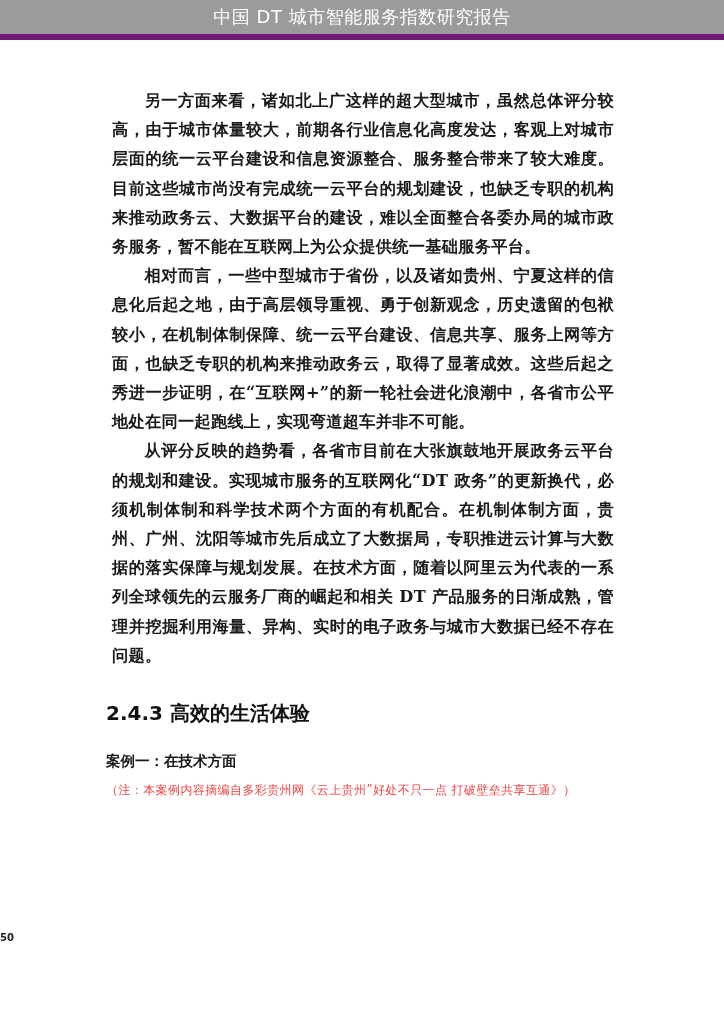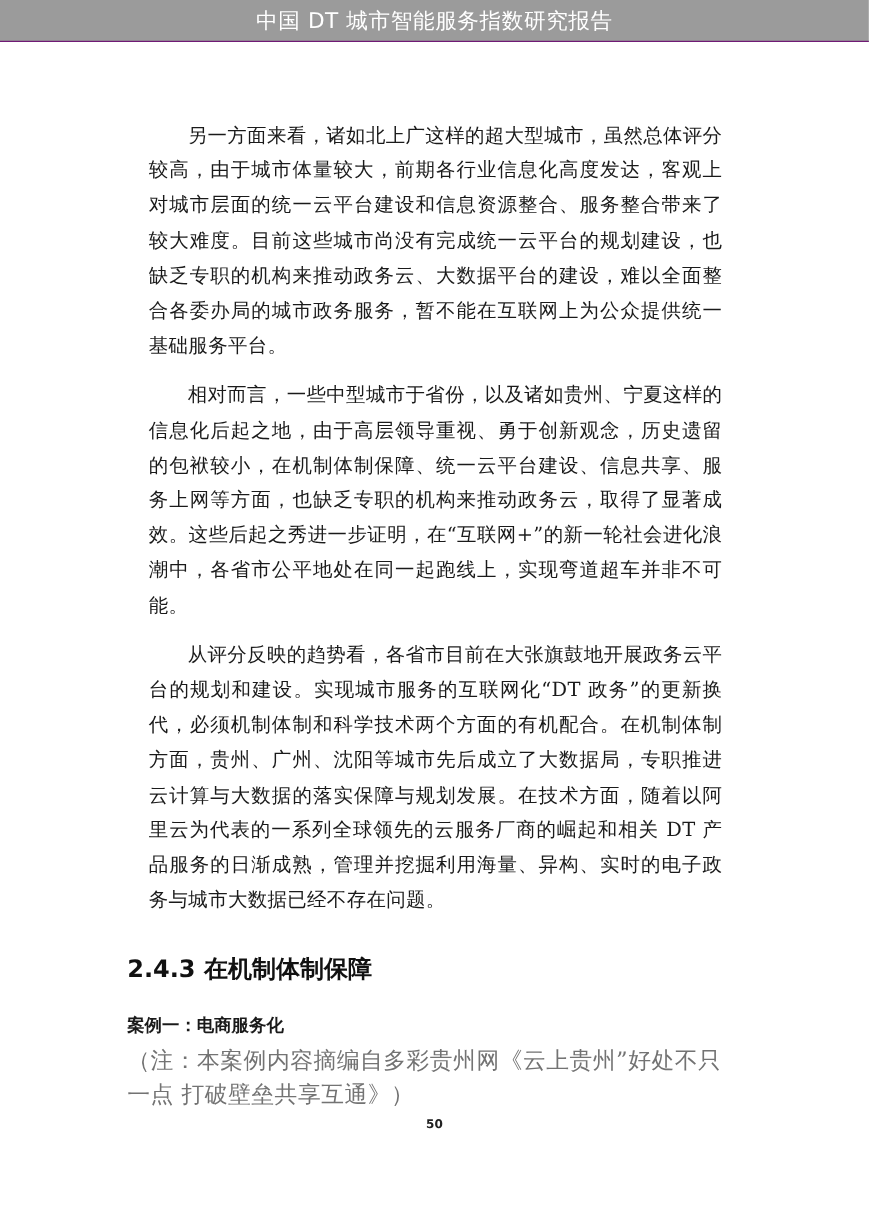--- a/index.html
+++ b/index.html
@@ -2,62 +2,62 @@
 <html><head>
   <meta charset="utf-8">
   <style>
     html, body { margin: 0; padding: 0; }
     body {
       width: 724px; height: 1024px; background: #ffffff; position: relative; overflow: hidden;
       font-family: "DejaVu Serif", "Liberation Serif", serif; color: #1a1a1a;
     }
     .header {
       position: absolute; left: 0; top: 0; width: 724px; height: 34px;
-      background: #9b9b9b; border-bottom: 1px solid #701a75;
+      background: #9b9b9b; border-bottom: 6px solid #701a75;
       display: flex; align-items: center; justify-content: center;
     }
     .header-title {
       color: #ffffff; font-family: "DejaVu Sans", "Liberation Sans", sans-serif;
       font-size: 18px; letter-spacing: 0.5px; font-weight: normal;
     }
     .content {
       position: absolute; left: 112px; top: 86px; width: 502px;
     }
     .para {
-      margin: 12px; font-size: 16.2px; line-height: 29.2px; text-align: justify;
-      text-indent: 2em; letter-spacing: 0.3px;
+      margin: 0; font-size: 16.2px; line-height: 29.2px; text-align: justify;
+      text-indent: 2em; letter-spacing: 0.3px; font-weight: bold;
     }
     .section-title {
       margin: 28px 0 0 0; font-family: "DejaVu Sans", "Liberation Sans", sans-serif;
       font-weight: bold; font-size: 20px; line-height: 30px; color: #111;
       position: relative; left: -6px;
     }
     .case-title {
       margin: 22px 0 0 0; font-family: "DejaVu Sans", "Liberation Sans", sans-serif;
       font-weight: bold; font-size: 14.5px; line-height: 22px; position: relative; left: -6px;
     }
     .note {
-      margin: 4px 0 0 0; font-size: 19px; line-height: 28px; color: #737373;
+      margin: 4px 0 0 0; font-size: 12px; line-height: 28px; color: #ef4444;
       position: relative; left: -6px; letter-spacing: 0.4px;
     }
     .page-number {
-      position: absolute; left: 0; width: 724px; top: 932px; text-align: center;
+      position: absolute; left: 0; width: 724px; top: 932px; text-align: left;
       font-family: "DejaVu Sans", "Liberation Sans", sans-serif; font-weight: bold;
       font-size: 10px; color: #222;
     }
   </style>
 </head>
 <body>
 
 <div class="header">
   <span class="header-title">中国 DT 城市智能服务指数研究报告</span>
 </div>
 
 <div class="content">
   <p class="para">另一方面来看，诸如北上广这样的超大型城市，虽然总体评分较高，由于城市体量较大，前期各行业信息化高度发达，客观上对城市层面的统一云平台建设和信息资源整合、服务整合带来了较大难度。目前这些城市尚没有完成统一云平台的规划建设，也缺乏专职的机构来推动政务云、大数据平台的建设，难以全面整合各委办局的城市政务服务，暂不能在互联网上为公众提供统一基础服务平台。</p>
   <p class="para">相对而言，一些中型城市于省份，以及诸如贵州、宁夏这样的信息化后起之地，由于高层领导重视、勇于创新观念，历史遗留的包袱较小，在机制体制保障、统一云平台建设、信息共享、服务上网等方面，也缺乏专职的机构来推动政务云，取得了显著成效。这些后起之秀进一步证明，在“互联网+”的新一轮社会进化浪潮中，各省市公平地处在同一起跑线上，实现弯道超车并非不可能。</p>
   <p class="para">从评分反映的趋势看，各省市目前在大张旗鼓地开展政务云平台的规划和建设。实现城市服务的互联网化“DT 政务”的更新换代，必须机制体制和科学技术两个方面的有机配合。在机制体制方面，贵州、广州、沈阳等城市先后成立了大数据局，专职推进云计算与大数据的落实保障与规划发展。在技术方面，随着以阿里云为代表的一系列全球领先的云服务厂商的崛起和相关 DT 产品服务的日渐成熟，管理并挖掘利用海量、异构、实时的电子政务与城市大数据已经不存在问题。</p>
-  <h2 class="section-title">2.4.3 在机制体制保障</h2>
-  <h3 class="case-title">案例一：电商服务化</h3>
+  <h2 class="section-title">2.4.3 高效的生活体验</h2>
+  <h3 class="case-title">案例一：在技术方面</h3>
   <p class="note">（注：本案例内容摘编自多彩贵州网《云上贵州”好处不只一点 打破壁垒共享互通》）</p>
 </div>
 
 <div class="page-number">50</div>
 
 </body></html>

